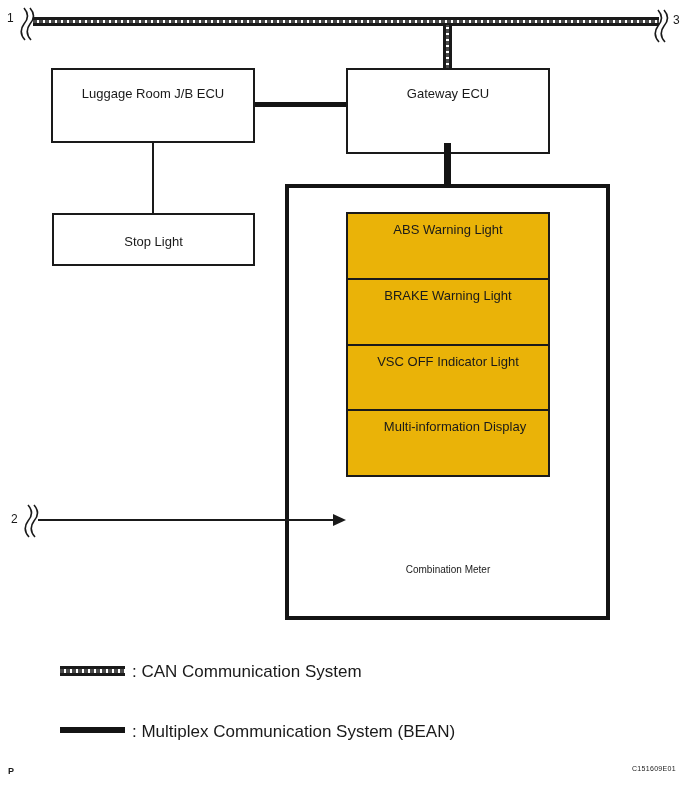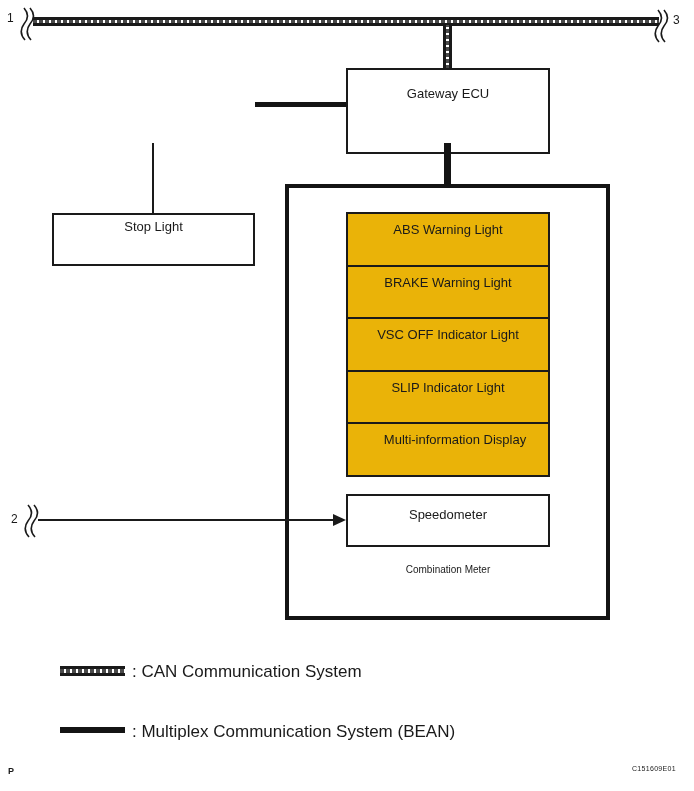--- a/index.html
+++ b/index.html
@@ -59,48 +59,47 @@
   <span class="abs break" style="left:652px;top:8px;">
     <svg width="18" height="36" viewBox="0 0 18 36">
       <path d="M6 2 q7 8 0 16 q-6 8 1 16" fill="none" stroke="#1a1a1a" stroke-width="1.6"></path>
       <path d="M12 2 q7 8 0 16 q-6 8 1 16" fill="none" stroke="#1a1a1a" stroke-width="1.6"></path>
     </svg>
   </span>
   <span class="abs num" style="left:673px;top:14px;">3</span>
 
   <div class="abs can-v" style="left:443px;top:25px;width:9px;height:44px;"></div>
 
+  <div class="abs box" style="left:51px;top:68px;width:204px;height:75px;padding-top:16px;">
+    <span>Luggage Room J/B ECU</span>
+  </div>
 
   <div class="abs box" style="left:346px;top:68px;width:204px;height:86px;padding-top:16px;">
     <span>Gateway ECU</span>
   </div>
 
   <div class="abs bean" style="left:255px;top:102px;width:91px;height:5px;"></div>
 
   <div class="abs thin" style="left:152px;top:143px;width:2px;height:70px;"></div>
 
-  <div class="abs box" style="left:52px;top:213px;width:203px;height:53px;padding-top:4px;">
+  <div class="abs box" style="left:52px;top:213px;width:203px;height:53px;padding-top:19px;">
     <span>Stop Light</span>
   </div>
 
   <div class="abs bean" style="left:444px;top:143px;width:7px;height:41px;"></div>
 
   <div class="abs bigbox" style="left:285px;top:184px;width:325px;height:436px;"></div>
 
   <div class="abs stack" style="left:346px;top:212px;width:204px;height:265px;">
     <div class="cell">ABS Warning Light</div>
     <div class="cell">BRAKE Warning Light</div>
     <div class="cell">VSC OFF Indicator Light</div>
-    <div class="cell">SLIP Indicator Light</div>
     <div class="cell">Multi-information Display</div>
   </div>
 
-  <div class="abs box" style="left:346px;top:494px;width:204px;height:53px;padding-top:11px;">
-    <span>Speedometer</span>
-  </div>
 
   <div class="abs caption" style="left:346px;top:564px;width:204px;">Combination Meter</div>
 
   <span class="abs num" style="left:11px;top:513px;">2</span>
   <span class="abs break" style="left:22px;top:503px;">
     <svg width="18" height="36" viewBox="0 0 18 36">
       <path d="M6 2 q7 8 0 16 q-6 8 1 16" fill="none" stroke="#1a1a1a" stroke-width="1.6"></path>
       <path d="M12 2 q7 8 0 16 q-6 8 1 16" fill="none" stroke="#1a1a1a" stroke-width="1.6"></path>
     </svg>
   </span>

